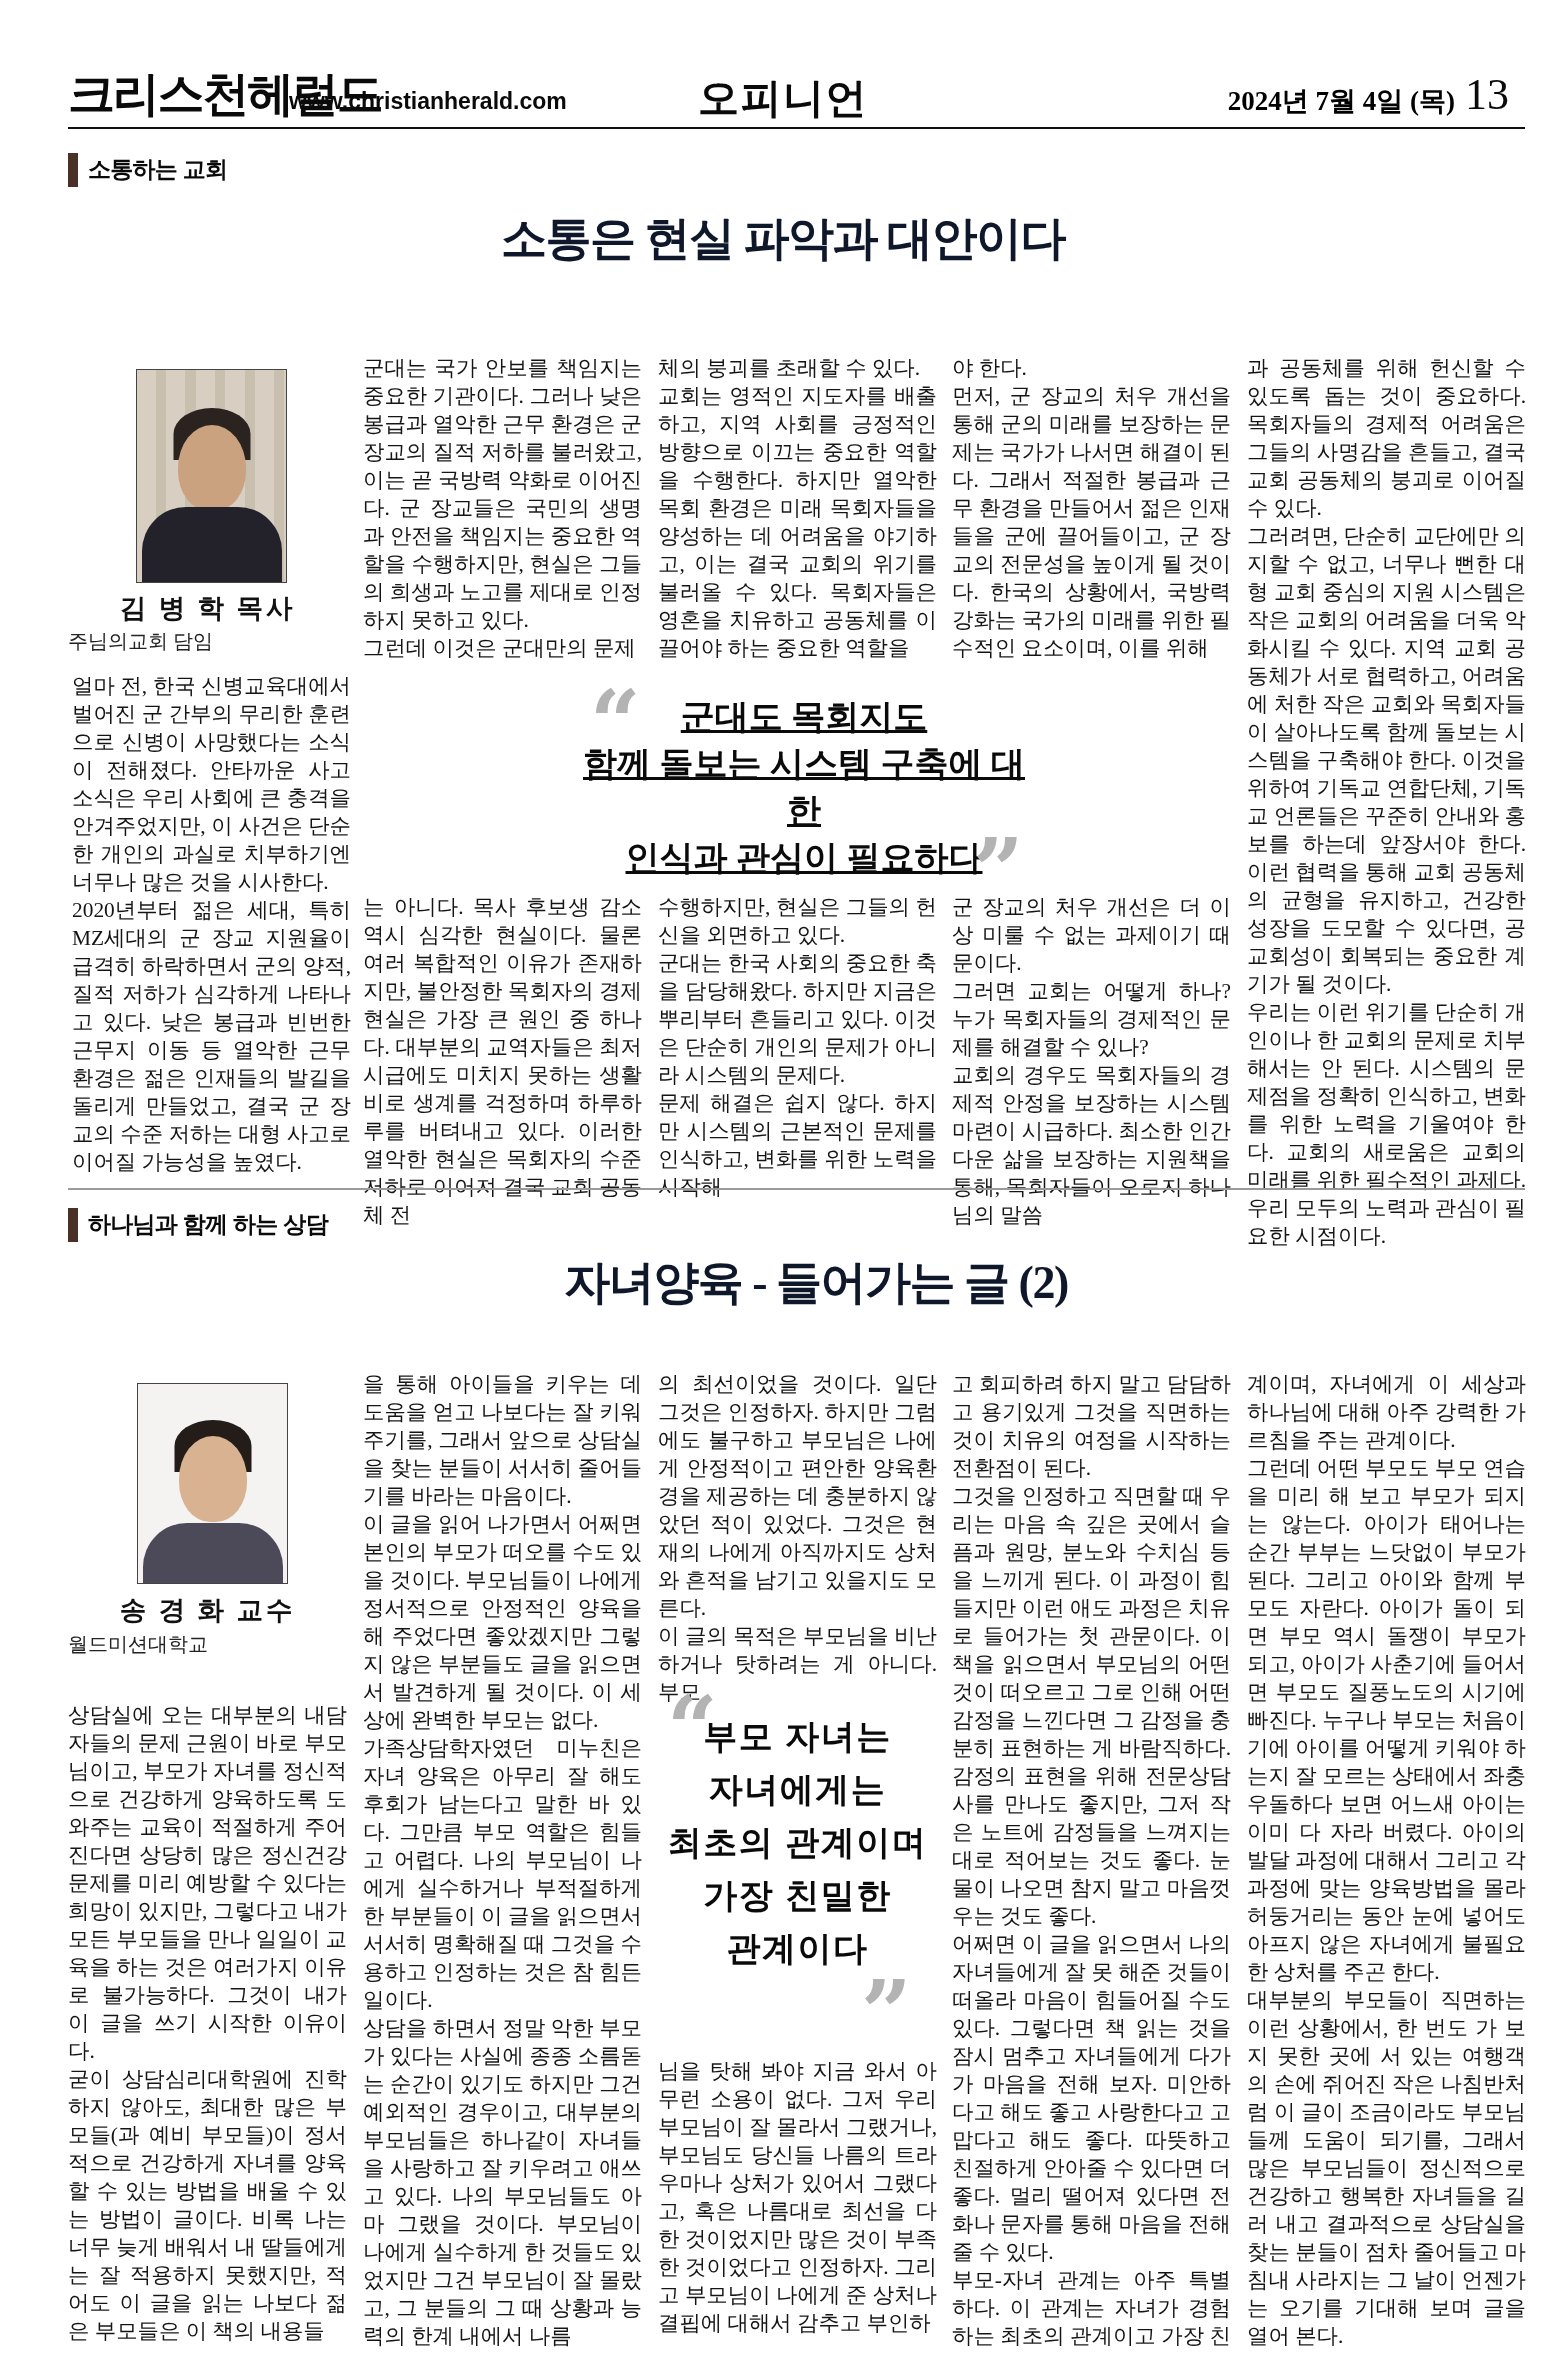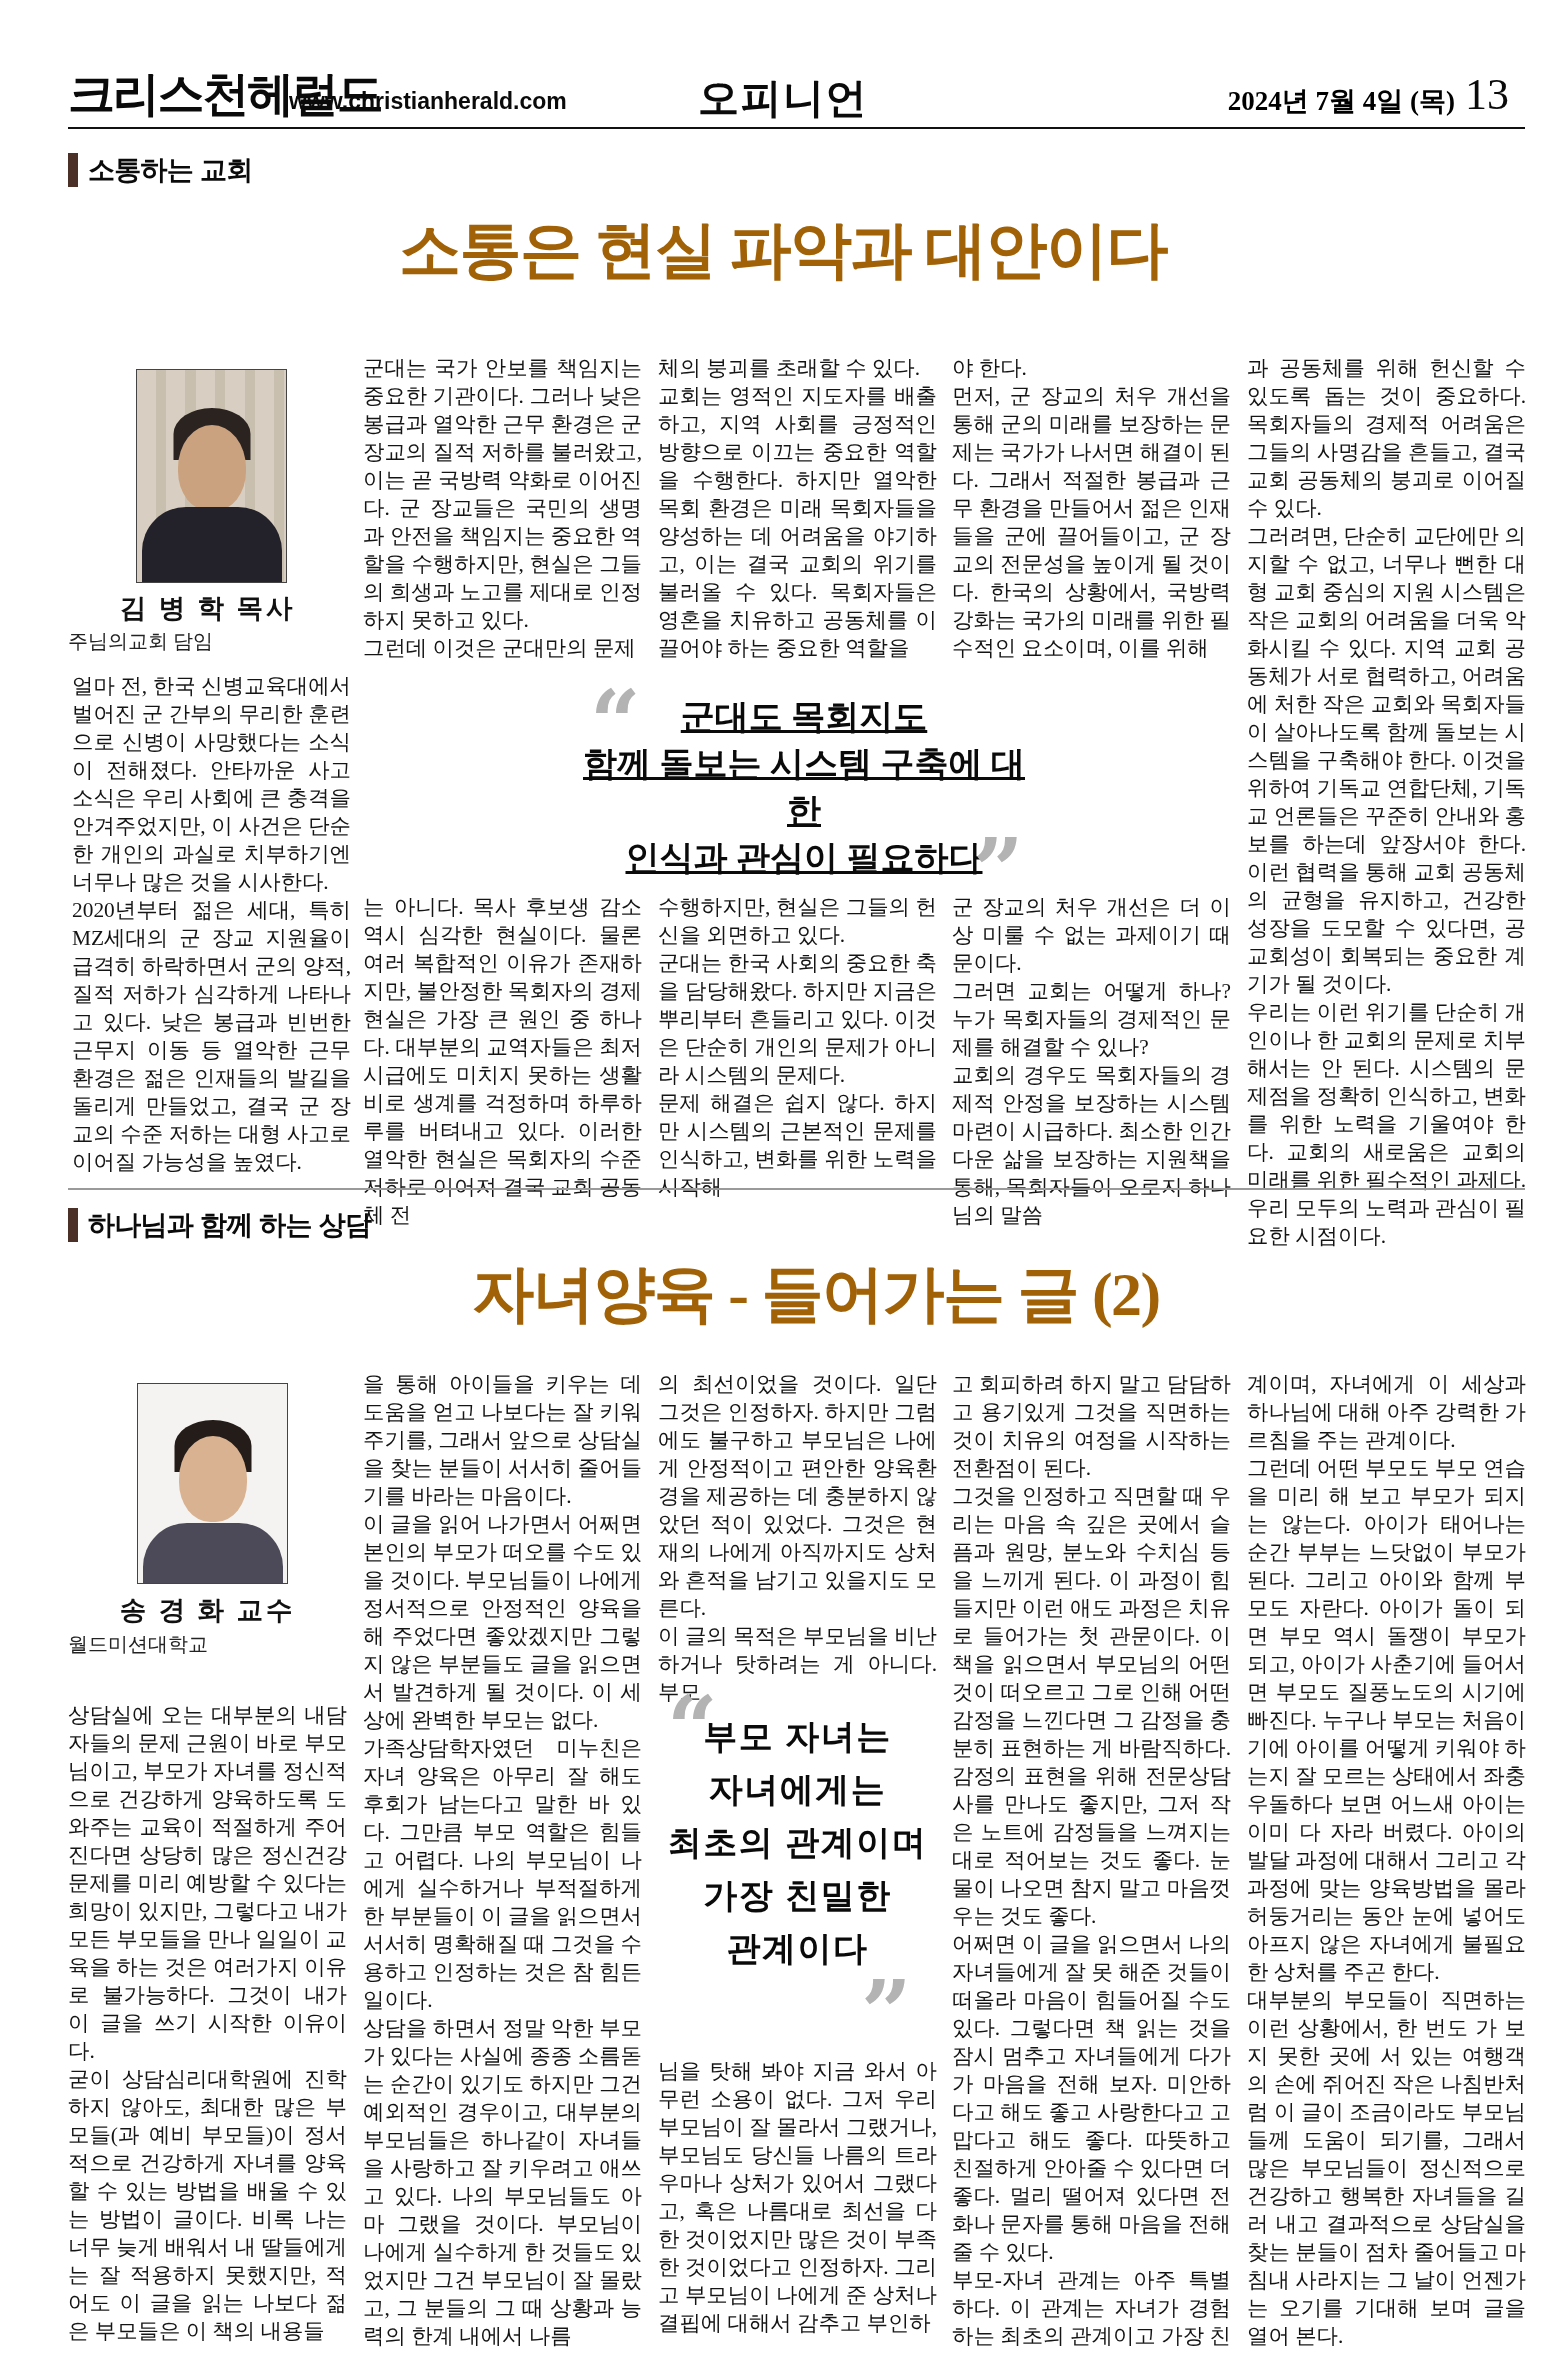--- a/index.html
+++ b/index.html
@@ -13,25 +13,25 @@
   .website{position:absolute;left:289px;top:88px;font-size:23px;font-weight:700;
     font-family:"Liberation Sans","DejaVu Sans",sans-serif;color:#0a0a0a;}
   .section-label{position:absolute;left:0;top:71px;width:100%;text-align:center;
     font-size:41px;font-weight:800;letter-spacing:1.5px;color:#0a0a0a;}
   .issue-date{position:absolute;right:111px;top:83px;font-size:27px;font-weight:700;color:#000000;}
   .page-number{position:absolute;right:57px;top:69px;font-size:44px;font-weight:400;color:#0a0a0a;}
   .header-rule{position:absolute;left:68px;top:127px;width:1457px;height:2.2px;background:#111;}
   
   .kicker{position:absolute;left:68px;height:35px;display:flex;align-items:center;}
   .kicker-bar{width:9.6px;height:34px;background:#4a3026;margin-right:10.3px;}
-  .kicker-text{font-size:27px;font-weight:800;color:#0a0a0a;
+  .kicker-text{font-size:23px;font-weight:800;color:#0a0a0a;
     font-family:"Liberation Sans","DejaVu Sans",sans-serif;letter-spacing:-0.7px;}
   
   .headline{position:absolute;left:0;width:100%;text-align:center;font-weight:800;
-    font-size:62px;letter-spacing:-1.5px;color:#a16207;}
+    font-size:46px;letter-spacing:-1.5px;color:#0f172a;}
   
   .col{position:absolute;width:279px;font-size:21.4px;line-height:28px;text-align:justify;
     white-space:pre-line;color:#141414;}
   
   .photo-frame{position:absolute;width:151px;height:214px;border:0.7px solid #444;box-sizing:border-box;overflow:hidden;}
   .photo-bg-1{width:100%;height:100%;background:
       repeating-linear-gradient(90deg,#d8cfc2 0 19px,#c9bfae 19px 29.5px);position:relative;}
   .photo-bg-2{width:100%;height:100%;background:#f4f3f1;position:relative;}
   .head-sil{position:absolute;left:50%;top:26%;transform:translateX(-50%);
       width:68px;height:86px;border-radius:50% 50% 46% 46%;background:#caa27f;}

